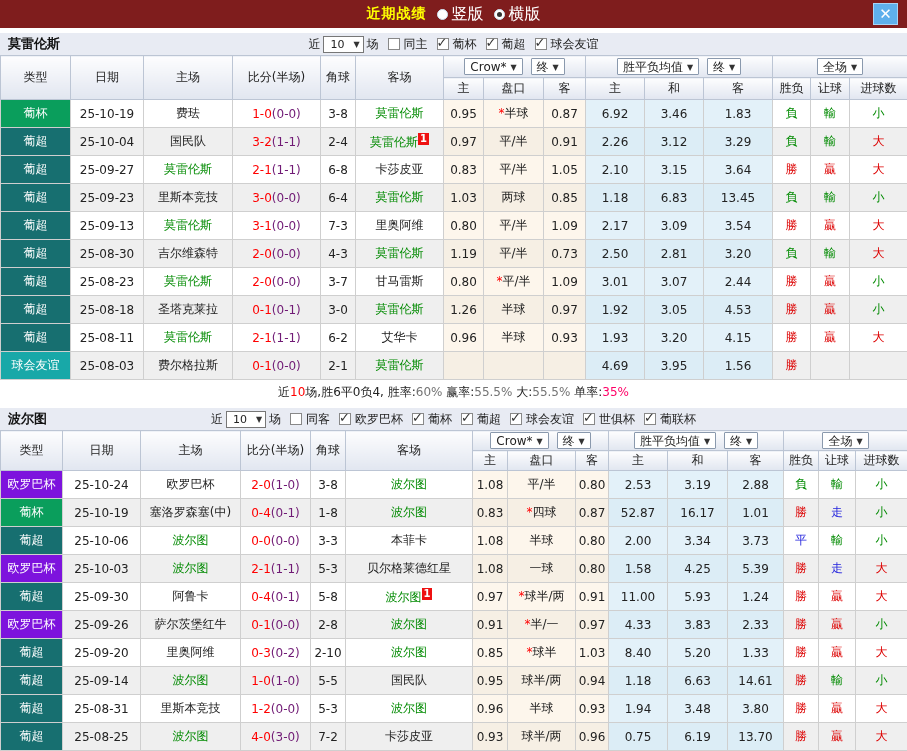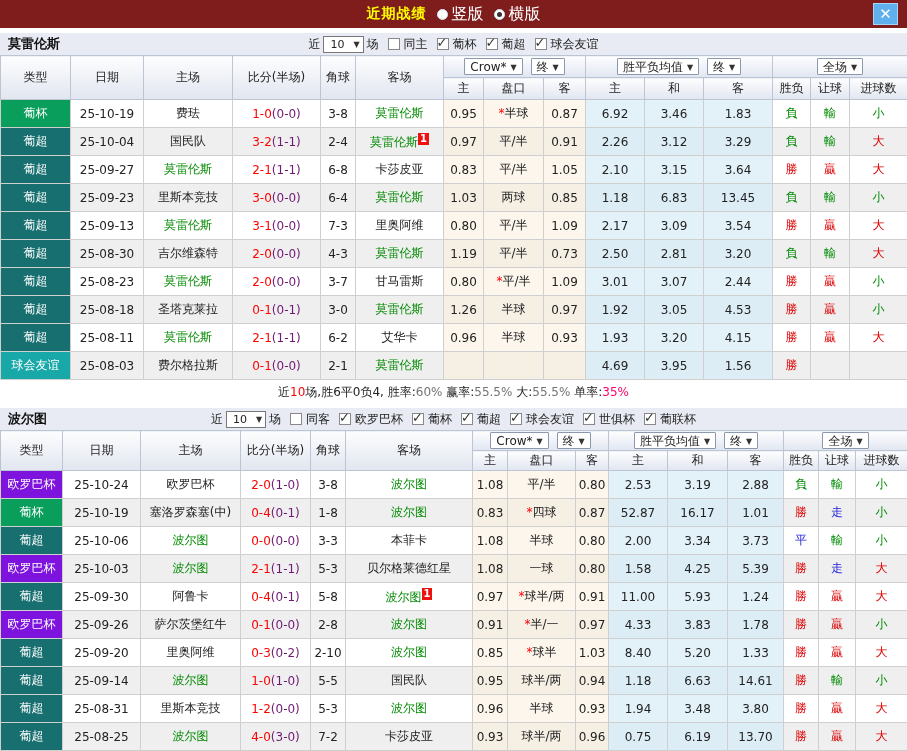--- a/index.html
+++ b/index.html
@@ -472,21 +472,21 @@
         <td>25-09-26</td>
         <td><span>萨尔茨堡红牛</span></td>
         <td><span class="score-m">0-1</span><span class="score-h">(0-0)</span></td>
         <td>2-8</td>
         <td><span class="team-active">波尔图</span></td>
         <td class="crow">0.91</td>
         <td class="crow"><span class="star">*</span><span>半/一</span></td>
         <td class="crow">0.97</td>
         <td class="avg">4.33</td>
         <td class="avg">3.83</td>
-        <td class="avg">1.78</td>
+        <td class="avg">2.33</td>
         <td class="res-r">勝</td>
         <td class="res-r">贏</td>
         <td class="res-g">小</td>
       </tr>
       <tr class="odd">
         <td class="type-cell" style="background: rgb(23, 111, 112);">葡超</td>
         <td>25-09-20</td>
         <td><span>里奥阿维</span></td>
         <td><span class="score-m">0-3</span><span class="score-h">(0-2)</span></td>
         <td>2-10</td>

